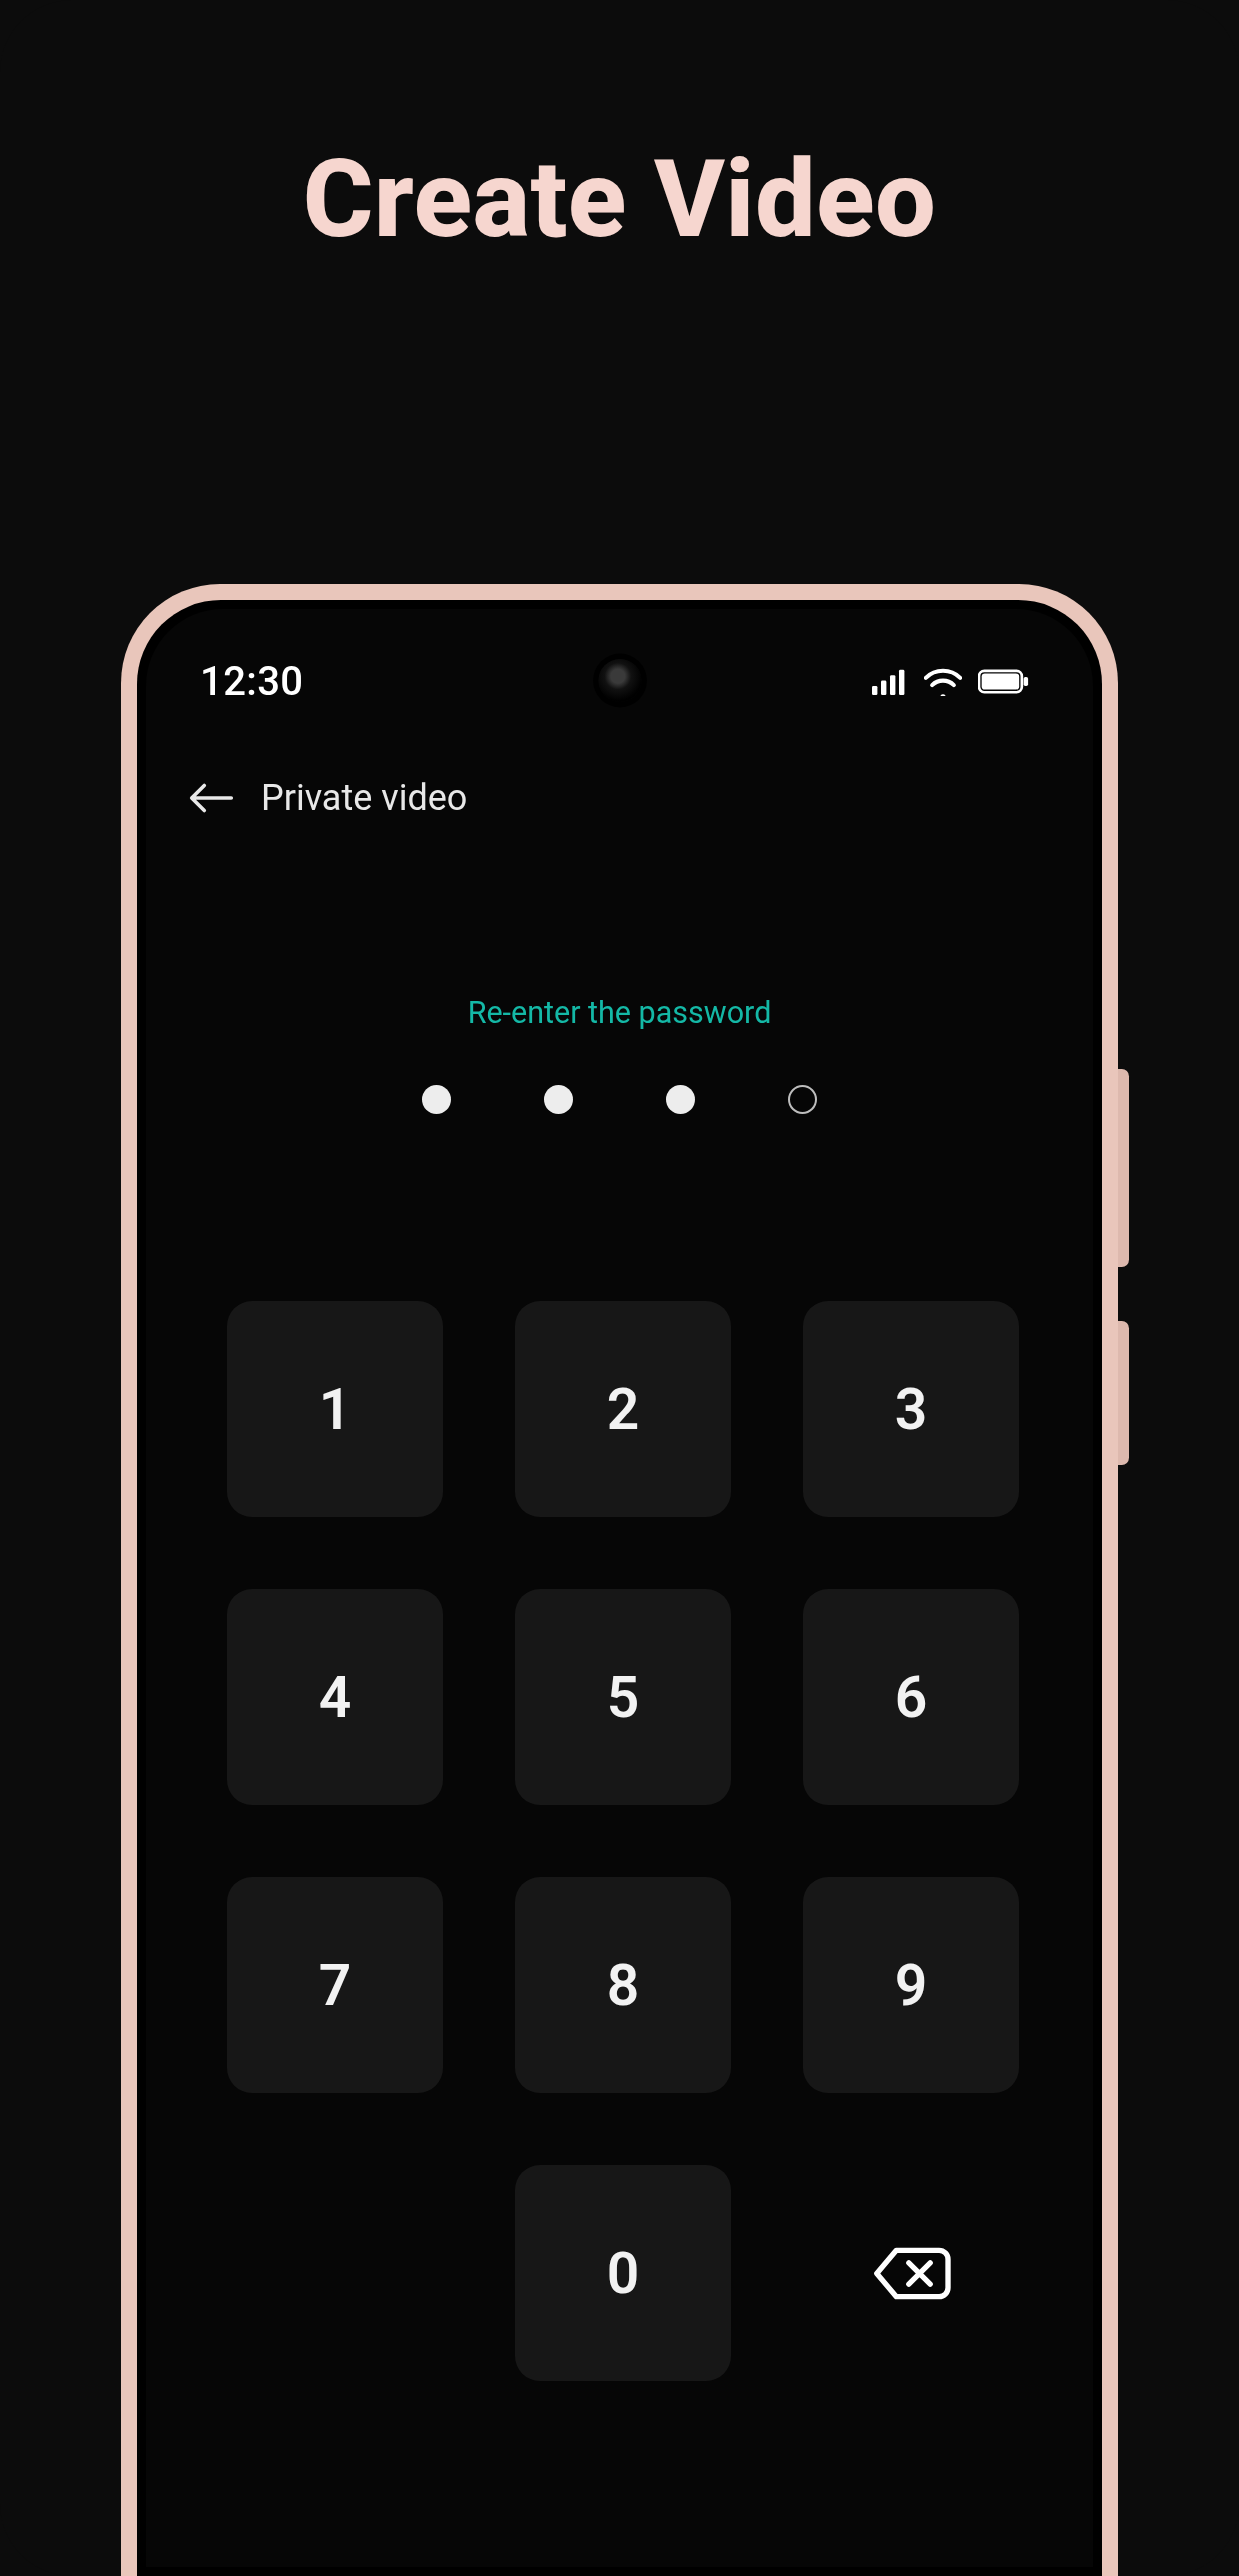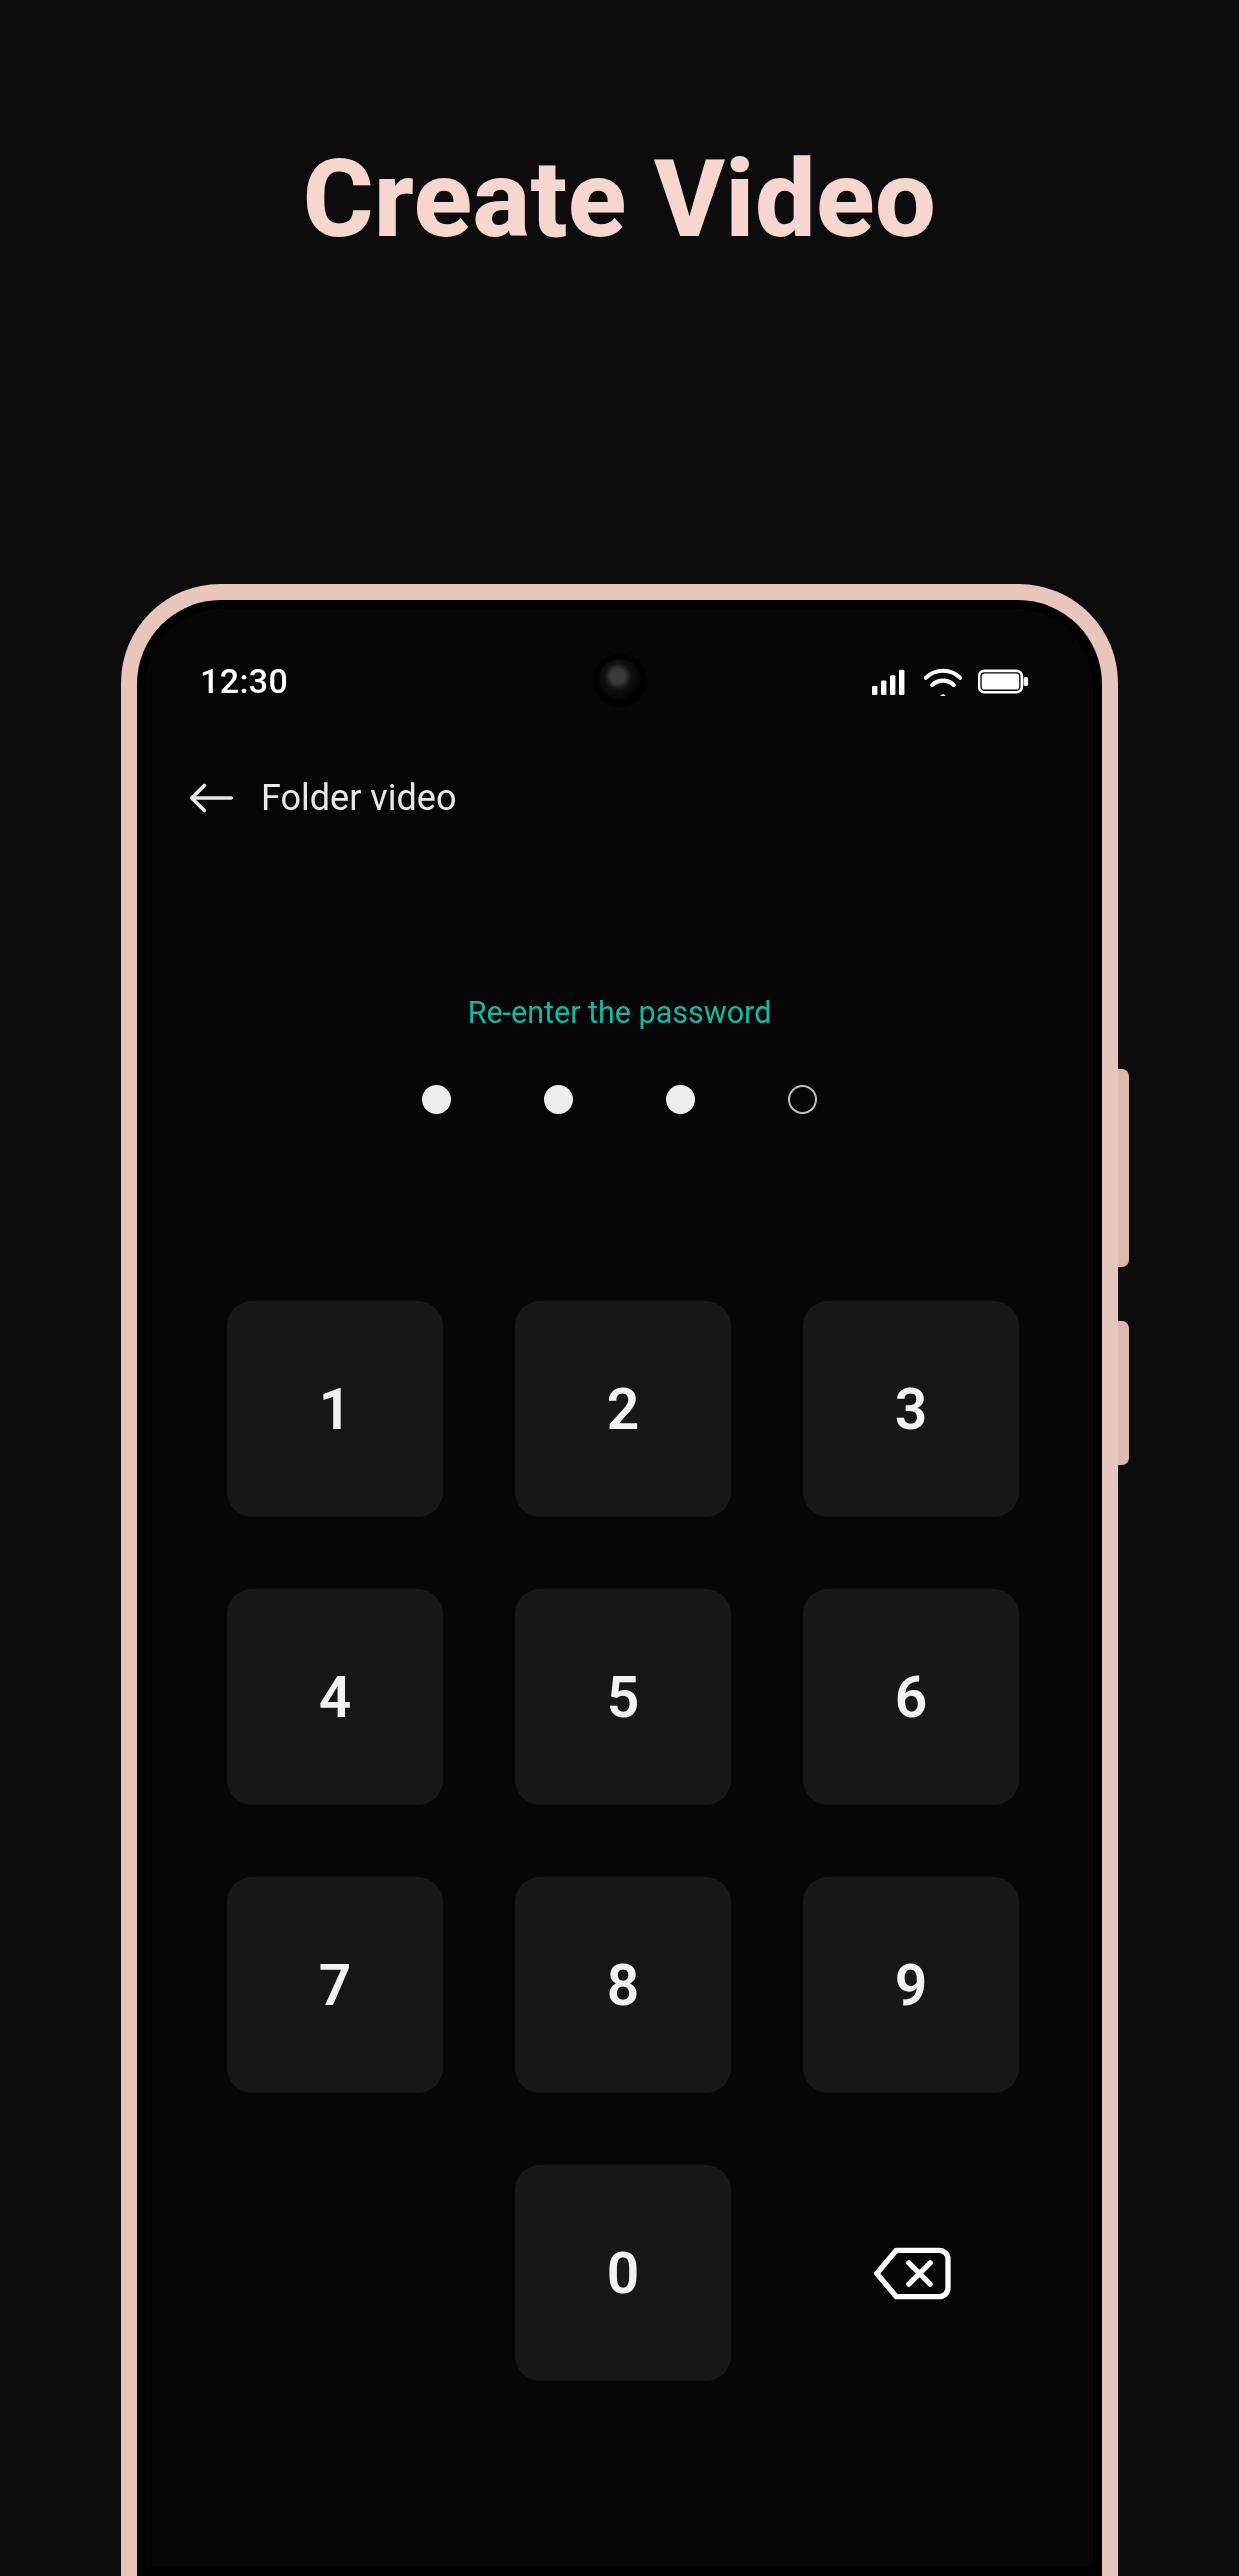--- a/index.html
+++ b/index.html
@@ -45,21 +45,21 @@
     box-shadow: 0 0 0 5.4px #000;
   }
 
   
   .status-bar {
     position: absolute; top: 45px; left: 0; right: 0; height: 54px;
     display: flex; align-items: center; justify-content: space-between;
     padding: 0 63px 0 54px;
     color: #fff;
   }
-  .status-time { font-size: 34px; font-weight: 500; letter-spacing: 0.4px; }
+  .status-time { font-size: 40px; font-weight: 500; letter-spacing: 0.4px; }
   .status-right { display: flex; align-items: center; gap: 16px; }
   .icon { display: inline-flex; }
 
   
   .app-bar {
     position: absolute; top: 153px; left: 0; right: 0; height: 72px;
     display: flex; align-items: center; gap: 25px; padding: 0 40px;
     color: #e8e8e8;
   }
   .back-btn { width: 50px; height: 50px; display: flex; align-items: center; justify-content: center; color: #e8e8e8; }
@@ -144,21 +144,21 @@
         </div>
 
         <div class="app-bar">
           <div class="back-btn">
             <span class="icon">
               <svg width="47" height="36" viewBox="0 0 52 40">
                 <path d="M4 20 H48 M4 20 L18 6 M4 20 L18 34" stroke="#e8e8e8" stroke-width="4" fill="none" stroke-linecap="round" stroke-linejoin="round"></path>
               </svg>
             </span>
           </div>
-          <div class="app-title">Folder video</div>
+          <div class="app-title">Private video</div>
         </div>
 
         <div class="prompt">Re-enter the password</div>
 
         <div class="dots">
           <div class="dot"></div>
           <div class="dot"></div>
           <div class="dot"></div>
           <div class="dot empty"></div>
         </div>

